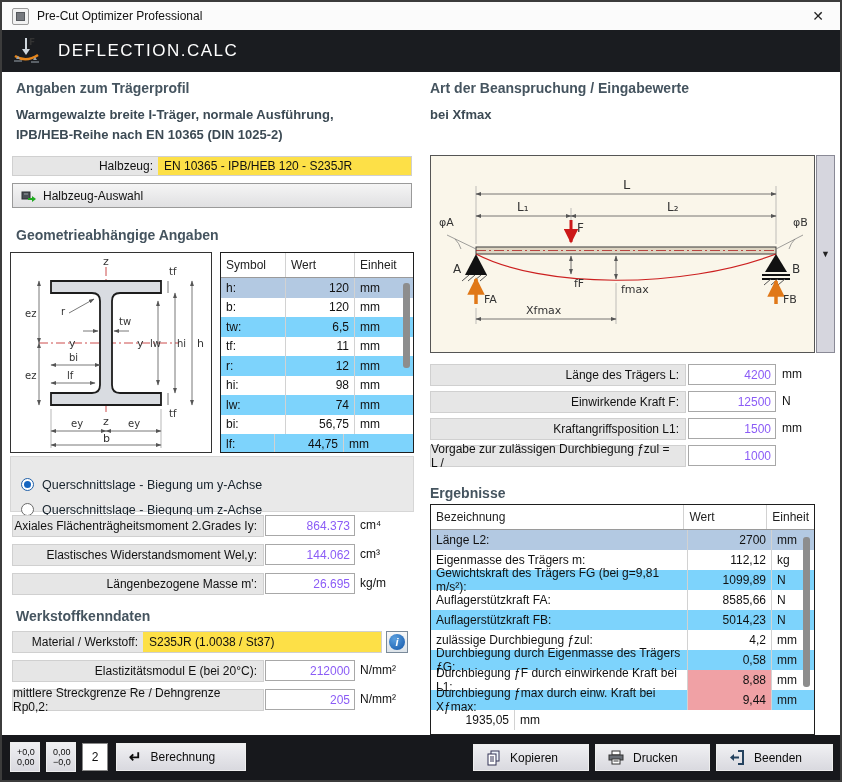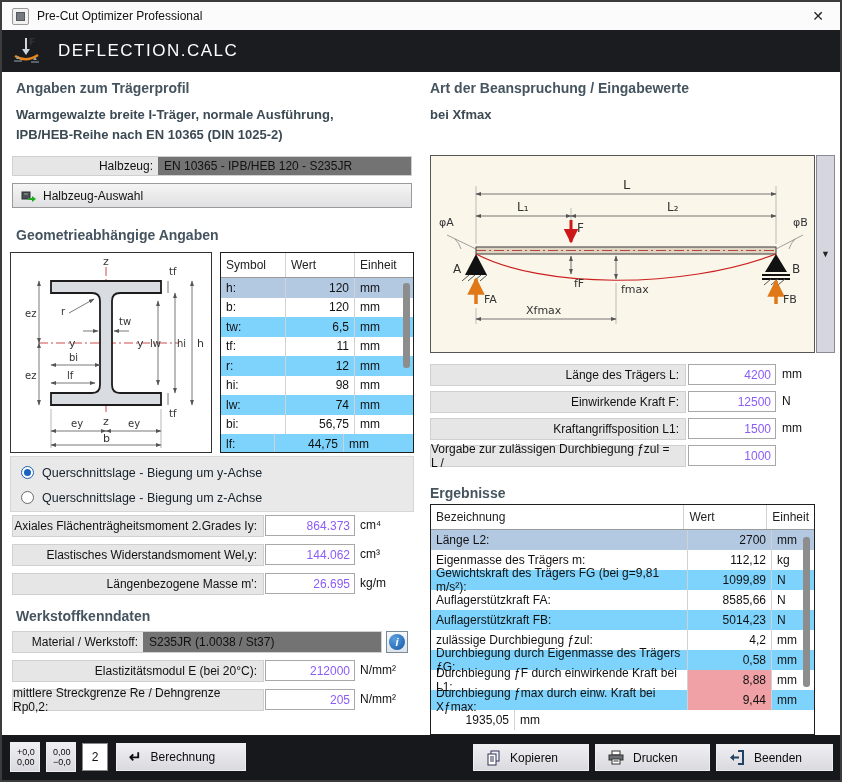--- a/index.html
+++ b/index.html
@@ -18,21 +18,21 @@
   .closebtn { margin-left:auto; font-size:14px; color:#222; cursor:default; padding:2px 6px; }
   
   .appbar { height:42px; background:#1a1c20; display:flex; align-items:center; padding:0 10px; flex:0 0 auto; }
   .appname { color:#ffffff; font-size:17px; letter-spacing:1.5px; margin-left:4px; }
   
   .content { position:relative; flex:1 1 auto; background:#fff; }
   .h2 { position:absolute; font-size:14px; font-weight:bold; color:#45545f; }
   .desc { position:absolute; font-size:13px; font-weight:bold; color:#3c4a54; line-height:20px; }
   .combo { position:absolute; height:20px; background:#e6e6e6; border:1px solid #d0d0d0; display:flex; font-size:12px; }
   .combo .clabel { width:145px; text-align:right; align-self:center; padding-right:5px; }
-  .combo .cvalue { flex:1; background:#737373; align-self:stretch; display:flex; align-items:center; padding-left:6px; }
+  .combo .cvalue { flex:1; background:#fde047; align-self:stretch; display:flex; align-items:center; padding-left:6px; }
   .bigbtn { position:absolute; height:25px; background:linear-gradient(#f5f5f5,#e0e0e2); border:1px solid #9a9a9a;
             display:flex; align-items:center; gap:7px; padding-left:8px; font-size:12px; }
   
   .ibeam-box { position:absolute; background:#fff; border:1px solid #333; }
   .beam-box  { position:absolute; background:#faf6ea; border:1px solid #555; }
   .dropstrip { position:absolute; background:#d6d6de; border:1px solid #8a8a96; display:flex; align-items:center; justify-content:center; font-size:9px; color:#222; }
   svg text { font-family:"DejaVu Sans",sans-serif; fill:#333; }
   
   .dtable { position:absolute; background:#fff; border:1px solid #1e1e1e; overflow:hidden; font-size:12px; }
   .trow { display:flex; align-items:center; }
@@ -40,21 +40,21 @@
   .cell { padding:0 5px; height:100%; display:flex; align-items:center; border-right:1px solid #d2d2d2; }
   .cell.last { border-right:none; }
   .num { justify-content:flex-end; }
   .g-row { height:19.5px; }
   .r-row { height:20px; }
   .alt { background:#7dd3fc; }
   .selected { background:#b3c9e2; }
   .pinkcell { background:#f0a1a5; }
   .vscroll { position:absolute; width:7px; background:#8d8d8d; border-radius:3px; }
   
-  .radio-box { position:absolute; background:#e9e9e9; border:1px solid #d6d6d6; padding-top:3px; }
+  .radio-box { position:absolute; background:#e9e9e9; border:1px solid #d6d6d6; padding-top:15px; }
   .radio-row { display:flex; align-items:center; gap:8px; height:25px; padding-left:10px; font-size:12.5px; color:#16222c; }
   .rb { width:13px; height:13px; border-radius:50%; border:1px solid #6a6a6a; background:#fff; position:relative; flex:0 0 auto; }
   .rb.on { border-color:#1f5fa8; }
   .rb.on::after { content:""; position:absolute; inset:2px; border-radius:50%; background:#1565c0; }
   
   .fieldrow { position:absolute; height:22px;text-decoration:underline; }
   .fbar { position:absolute; left:0; top:0; height:22px; background:#e6e6e6; border:1px solid #d0d0d0;
           display:flex; align-items:center; justify-content:flex-end; padding-right:6px; font-size:12px; }
   .fin { position:absolute; top:0; height:21px; background:#fff; border:1px solid #a8a8a8; text-align:right;
          font-size:12px; padding:0 4px; font-family:inherit; color:#8b5cf6; }

